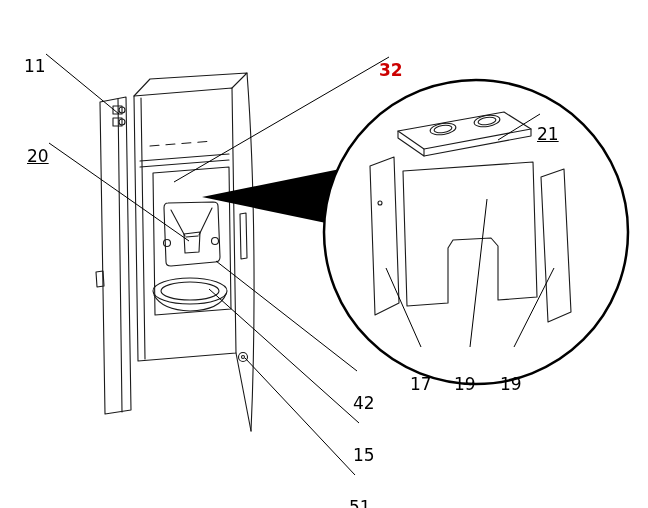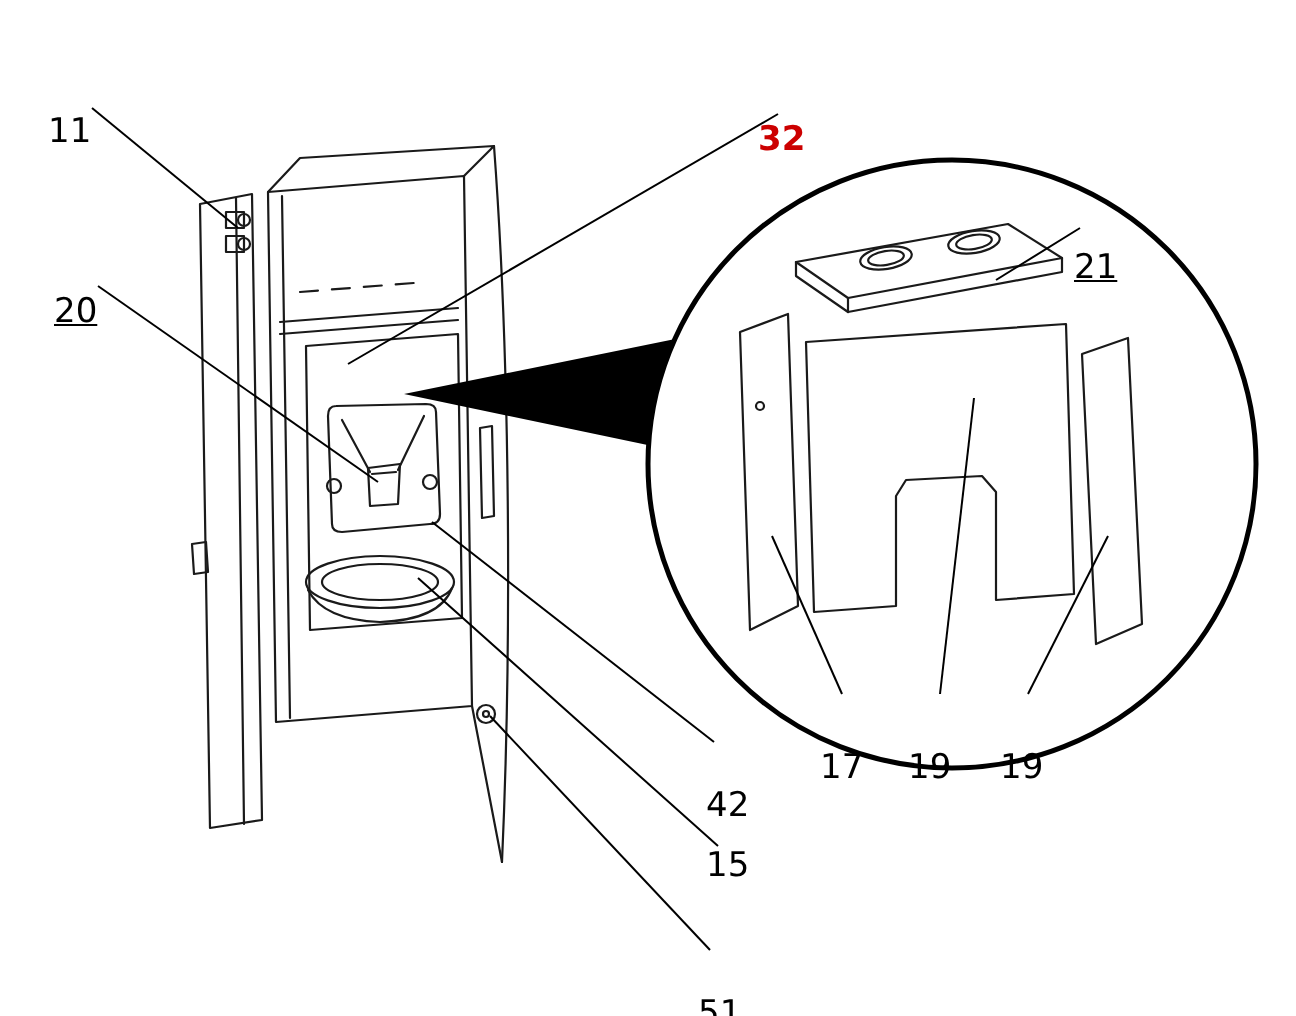--- a/index.html
+++ b/index.html
@@ -116,16 +116,16 @@
   </svg>
 
   <div class="part-label" style="left:24px;top:33px;">11</div>
   <div class="part-label" style="left:27px;top:123px;text-decoration:underline;">20</div>
   <div class="part-label accent" style="left:379px;top:37px;">32</div>
   <div class="part-label" style="left:537px;top:101px;text-decoration:underline;">21</div>
   <div class="part-label" style="left:410px;top:351px;">17</div>
   <div class="part-label" style="left:454px;top:351px;">19</div>
   <div class="part-label" style="left:500px;top:351px;">19</div>
   <div class="part-label" style="left:353px;top:370px;">42</div>
-  <div class="part-label" style="left:353px;top:400px;text-align:right;">15</div>
+  <div class="part-label" style="left:353px;top:422px;text-align:right;">15</div>
   <div class="part-label" style="left:349px;top:474px;">51</div>
 
 </div>
 
 </body></html>

